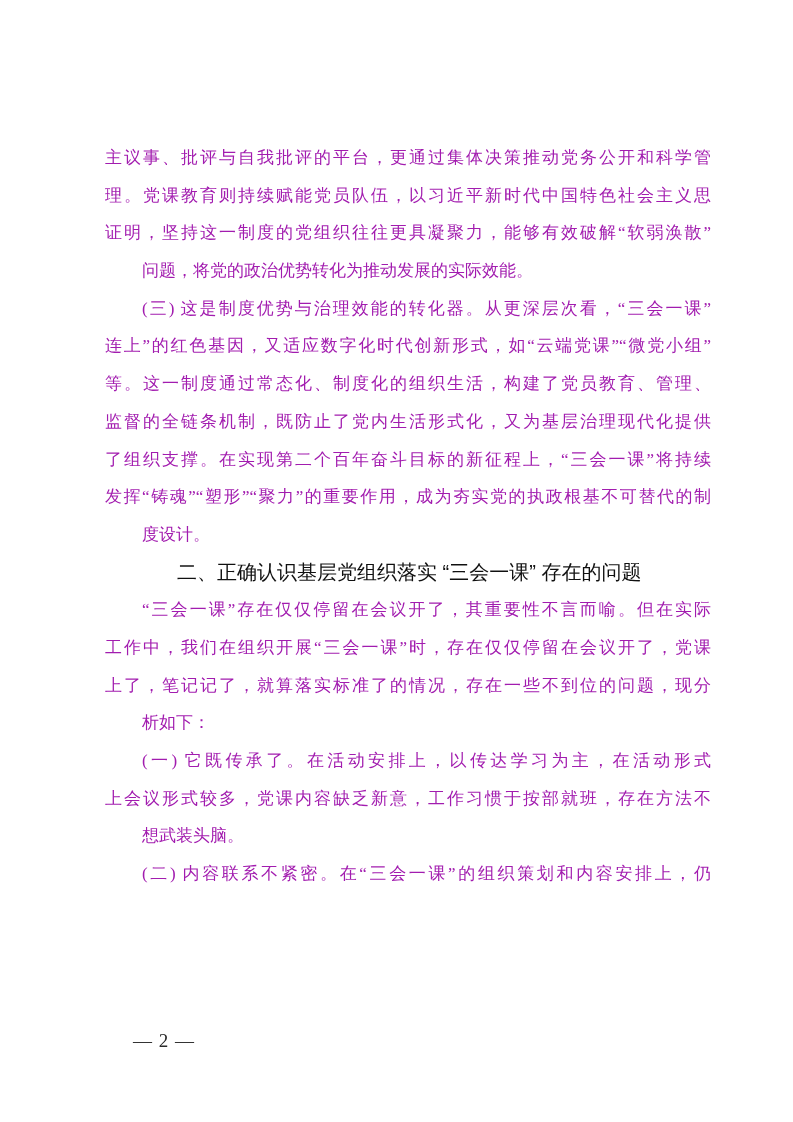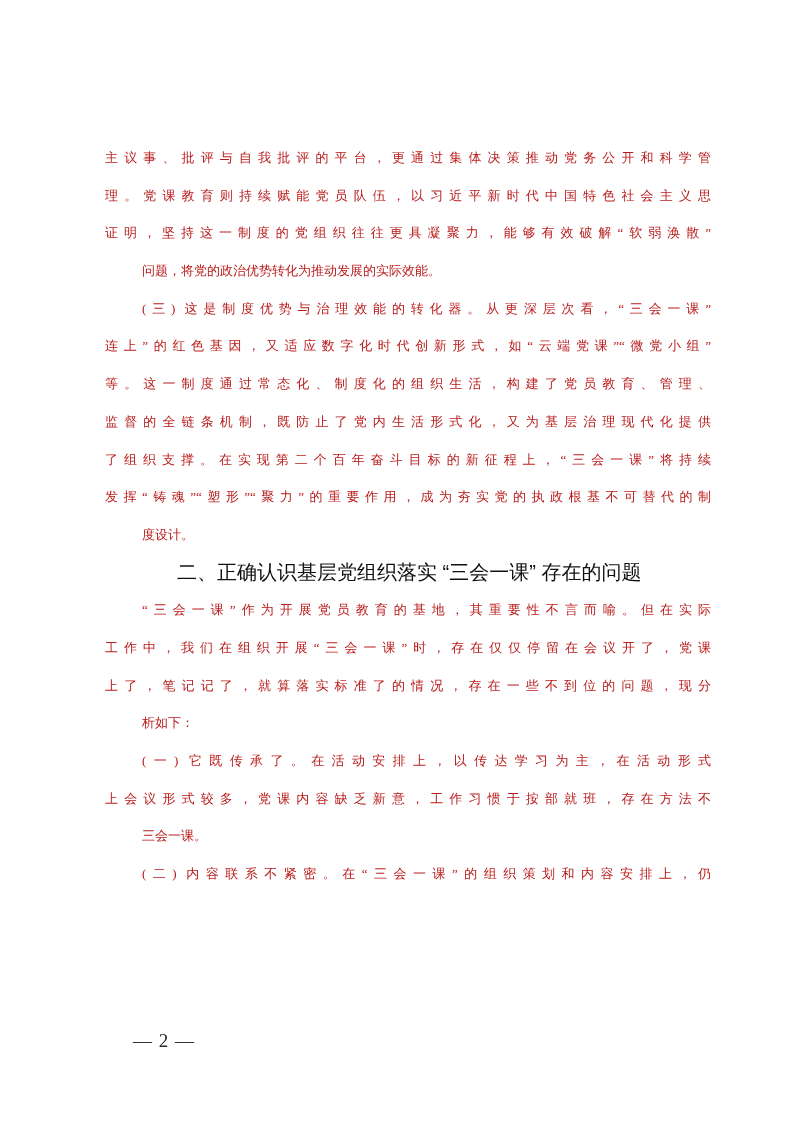--- a/index.html
+++ b/index.html
@@ -16,26 +16,26 @@
     color: #141414;
     font-family: "Liberation Serif", "DejaVu Serif", serif;
   }
   .content {
     position: absolute;
     left: 105px;
     top: 139px;
     width: 606px;
   }
   .line {
-    font-size: 13px;
+    font-size: 17px;
     line-height: 37.7px;
     height: 37.7px;
     white-space: nowrap;
     text-align: justify;
-    color: #b91c1c;
+    color: #a21caf;
   }
   .line.fill {
     text-align-last: justify;
   }
   .line.short {
     text-align-last: left;
     margin-left: 37px;
   }
   .line.indent {
     padding-left: 37px;
@@ -71,23 +71,23 @@
       <div class="line fill"><span class="reg">证明，坚持这一制度的党组织往往更具凝聚力，能够有效破解“软弱涣散”</span></div>
       <div class="line short"><span class="reg">问题，将党的政治优势转化为推动发展的实际效能。</span></div>
       <div class="line fill indent"><span class="bold-lead">(三) 这是制度优势与治理效能的转化器。</span><span class="reg">从更深层次看，“三会一课”</span></div>
       <div class="line fill"><span class="reg">连上”的红色基因，又适应数字化时代创新形式，如“云端党课”“微党小组”</span></div>
       <div class="line fill"><span class="reg">等。这一制度通过常态化、制度化的组织生活，构建了党员教育、管理、</span></div>
       <div class="line fill"><span class="reg">监督的全链条机制，既防止了党内生活形式化，又为基层治理现代化提供</span></div>
       <div class="line fill"><span class="reg">了组织支撑。在实现第二个百年奋斗目标的新征程上，“三会一课”将持续</span></div>
       <div class="line fill"><span class="reg">发挥“铸魂”“塑形”“聚力”的重要作用，成为夯实党的执政根基不可替代的制</span></div>
       <div class="line short"><span class="reg">度设计。</span></div>
       <div class="line heading short"><span class="bold-lead">二、正确认识基层党组织落实 “三会一课” 存在的问题</span></div>
-      <div class="line fill indent"><span class="reg">“三会一课”作为开展党员教育的基地，其重要性不言而喻。但在实际</span></div>
+      <div class="line fill indent"><span class="reg">“三会一课”存在仅仅停留在会议开了，其重要性不言而喻。但在实际</span></div>
       <div class="line fill"><span class="reg">工作中，我们在组织开展“三会一课”时，存在仅仅停留在会议开了，党课</span></div>
       <div class="line fill"><span class="reg">上了，笔记记了，就算落实标准了的情况，存在一些不到位的问题，现分</span></div>
       <div class="line short"><span class="reg">析如下：</span></div>
       <div class="line fill indent"><span class="bold-lead">(一) 它既传承了。</span><span class="reg">在活动安排上，以传达学习为主，在活动形式</span></div>
       <div class="line fill"><span class="reg">上会议形式较多，党课内容缺乏新意，工作习惯于按部就班，存在方法不</span></div>
-      <div class="line short"><span class="reg">三会一课。</span></div>
+      <div class="line short"><span class="reg">想武装头脑。</span></div>
       <div class="line fill indent"><span class="bold-lead">(二) 内容联系不紧密。</span><span class="reg">在“三会一课”的组织策划和内容安排上，仍</span></div>
     </div>
   <div class="footer">— 2 —</div>
 </div>
 
 </body></html>

